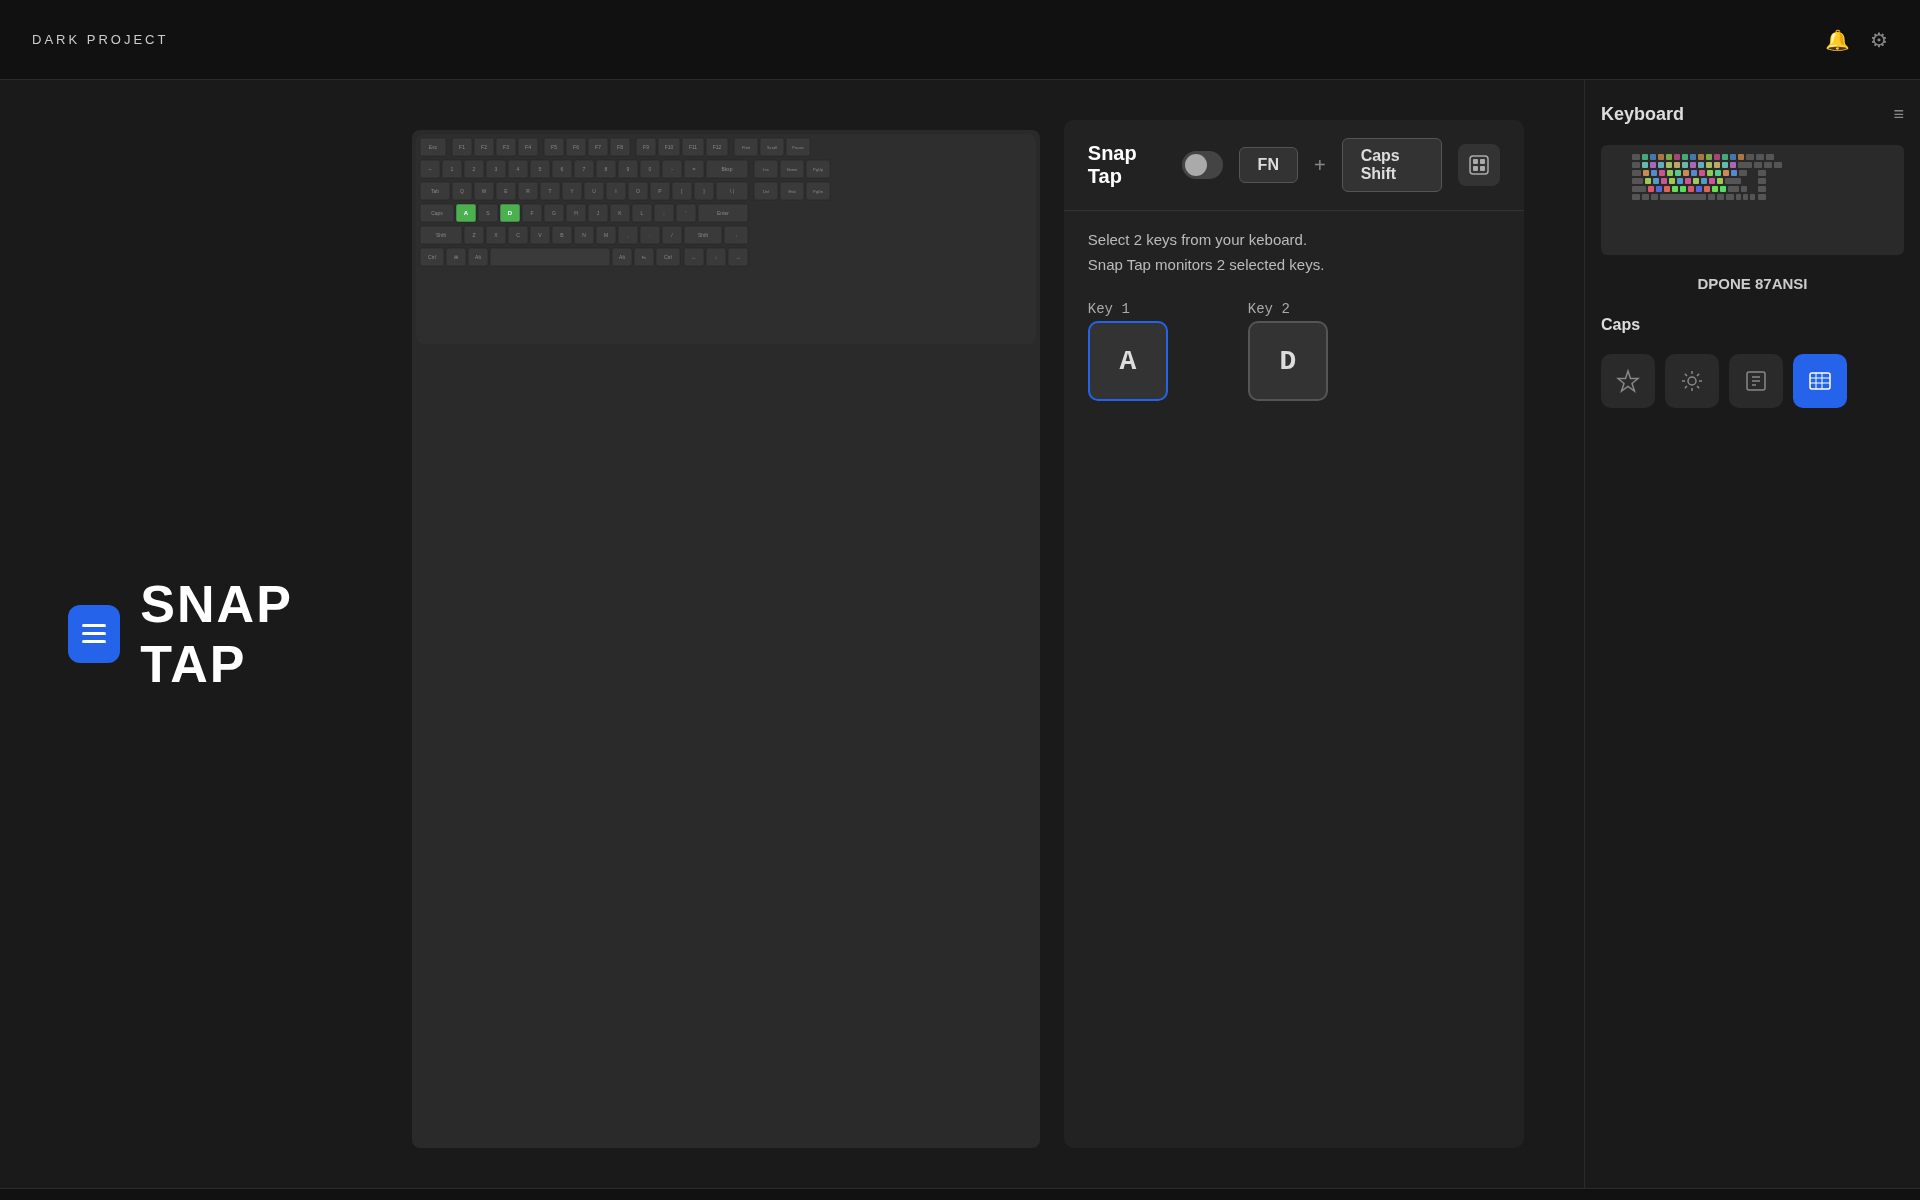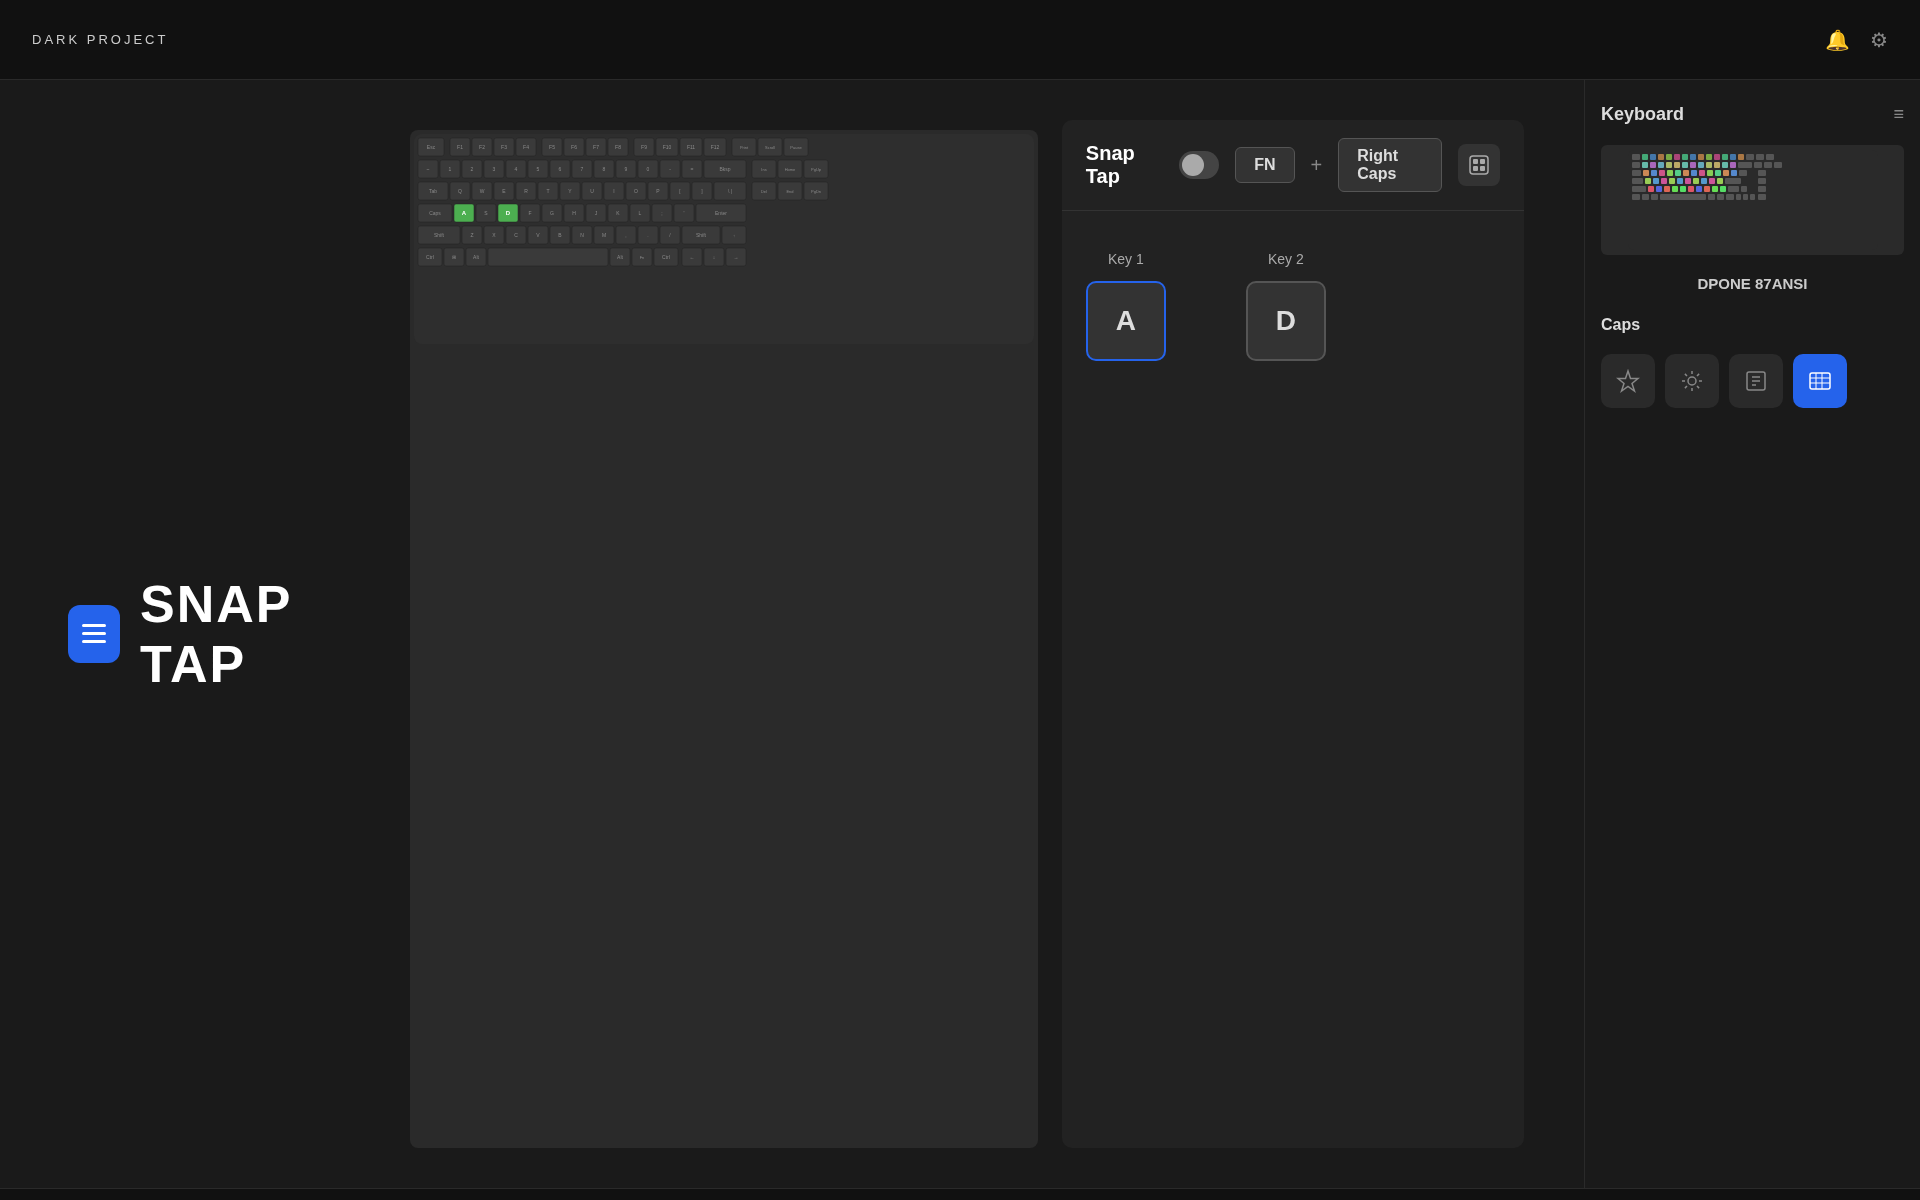--- a/index.html
+++ b/index.html
@@ -242,22 +242,22 @@
 
     
     .keys-section {
       padding: 0 24px 24px;
       display: flex;
       gap: 80px;
     }
     .key-slot {
       display: flex;
       flex-direction: column;
-      align-items: center;
-      gap: 14px;
+      gap: 4px;
+      font-family: Liberation Mono, monospace;
     }
     .key-slot-label {
       color: #aaa;
       font-size: 14px;
     }
     .key-visual {
       width: 80px;
       height: 80px;
       background: #333;
       border-radius: 10px;
@@ -577,35 +577,39 @@
       <div class="snap-panel-header">
         <span class="snap-label">Snap Tap</span>
         <label class="toggle-switch">
 
           <div class="toggle-track">
             <div class="toggle-thumb"></div>
           </div>
         </label>
         <span class="key-badge">FN</span>
         <span class="plus-sign">+</span>
-        <span class="key-badge">Right Caps</span>
+        <span class="key-badge">Caps Shift</span>
         <div class="snap-panel-header-right">
           <button class="icon-btn">
             <svg width="20" height="20" viewBox="0 0 20 20">
               <rect x="1" y="1" width="18" height="18" rx="3" fill="none" stroke="#aaa" stroke-width="1.5"></rect>
               <rect x="4" y="4" width="5" height="5" rx="1" fill="#aaa"></rect>
               <rect x="11" y="4" width="5" height="5" rx="1" fill="#aaa"></rect>
               <rect x="4" y="11" width="5" height="5" rx="1" fill="#aaa"></rect>
               <rect x="11" y="11" width="5" height="5" rx="1" fill="#aaa"></rect>
             </svg>
           </button>
         </div>
       </div>
 
       <div class="snap-panel-body">
+        <div class="snap-left">
+          <p class="snap-desc">Select 2 keys from your keboard.</p>
+          <p class="snap-desc">Snap Tap monitors 2 selected keys.</p>
+        </div>
       </div>
 
       <div class="keys-section">
         <div class="key-slot">
           <span class="key-slot-label">Key 1</span>
           <div class="key-visual selected">A</div>
         </div>
         <div class="key-slot">
           <span class="key-slot-label">Key 2</span>
           <div class="key-visual">D</div>

